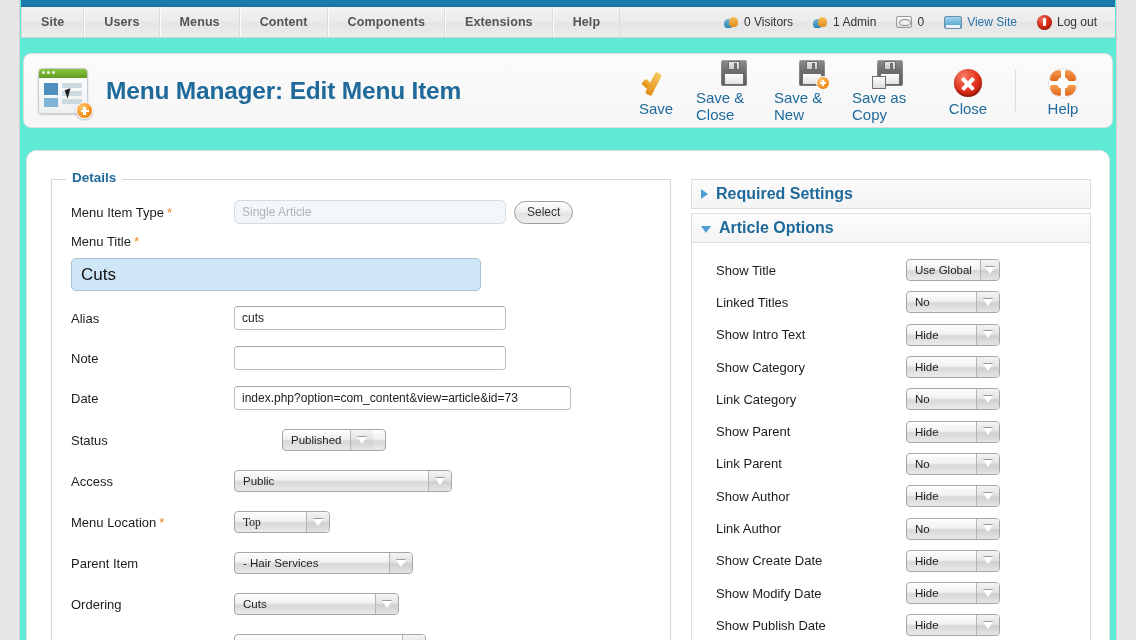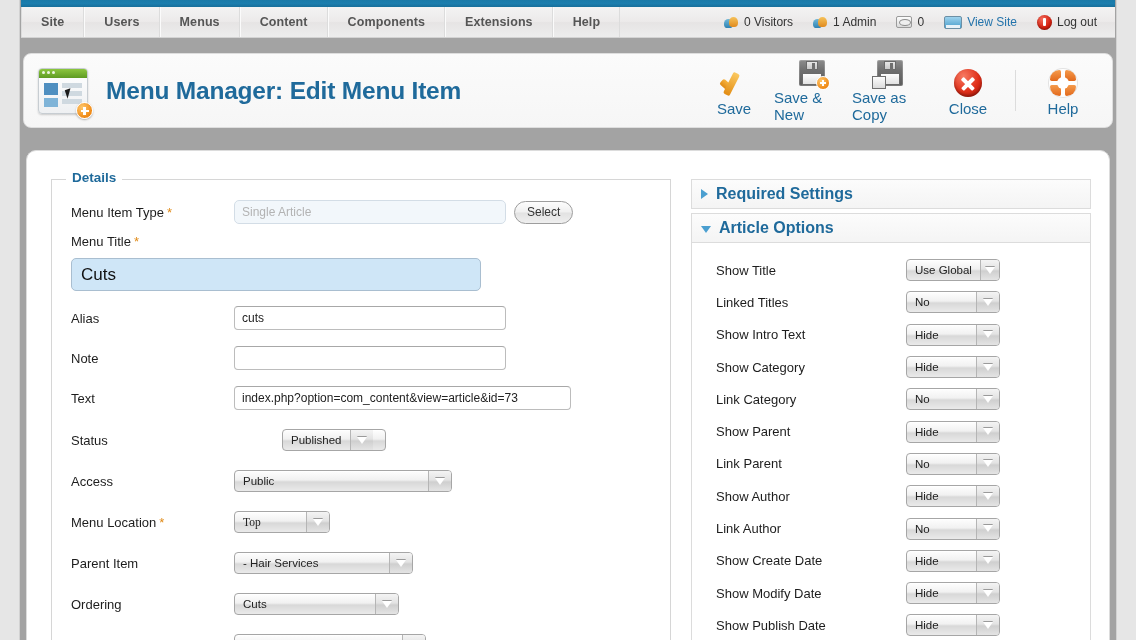--- a/index.html
+++ b/index.html
@@ -8,21 +8,21 @@
     width: 1136px; height: 640px;
     overflow: hidden;
     background: #e8e8e8;
     font-family: "Liberation Sans", sans-serif;
     -webkit-font-smoothing: antialiased;
   }
 
   #page {
     position: relative;
     width: 1136px; height: 640px;
-    background: #a3a3a3;
+    background: #5eead4;
     overflow: hidden;
   }
 
   
   .edge-left, .edge-right {
     position: absolute; top: 0; bottom: 0;
     width: 20px; background: #e6e6e6;
     border-right: 1px solid #d2d2d2;
   }
   .edge-left  { left: 0; }
@@ -545,20 +545,31 @@
           </div>
         <div class="lbl">Save</div>
       </div>
       <div class="tb-btn">
         <div class="tb-glyph">
           <div class="g-floppy">
               <div class="shutter">
                 <i></i>
               </div>
               <div class="label"></div>
+            </div>
+        </div>
+        <div class="lbl">Save &amp; Close</div>
+      </div>
+      <div class="tb-btn">
+        <div class="tb-glyph">
+          <div class="g-floppy">
+              <div class="shutter">
+                <i></i>
+              </div>
+              <div class="label"></div>
               <div class="badge-plus"></div>
             </div>
         </div>
         <div class="lbl">Save &amp; New</div>
       </div>
       <div class="tb-btn">
         <div class="tb-glyph">
           <div class="g-floppy">
               <div class="shutter">
                 <i></i>
@@ -614,21 +625,21 @@
         <div class="flabel">Alias</div>
         <input class="txt" style="width: 272px;" type="text" value="cuts">
       </div>
 
       <div class="frow" style="margin-top:8px;">
         <div class="flabel">Note</div>
         <input class="txt" style="width: 272px;" type="text" value="">
       </div>
 
       <div class="frow" style="margin-top:8px;">
-        <div class="flabel">Text</div>
+        <div class="flabel">Date</div>
         <input class="txt" style="width: 337px;" type="text" value="index.php?option=com_content&amp;view=article&amp;id=73">
       </div>
 
       <div class="frow" style="margin-top:10px;gap:48px;">
         <div class="flabel">Status</div>
         <div class="sel" style="width:104px;">
           <div class="val">Published</div>
           <div class="arw"></div>
         </div>
       </div>

